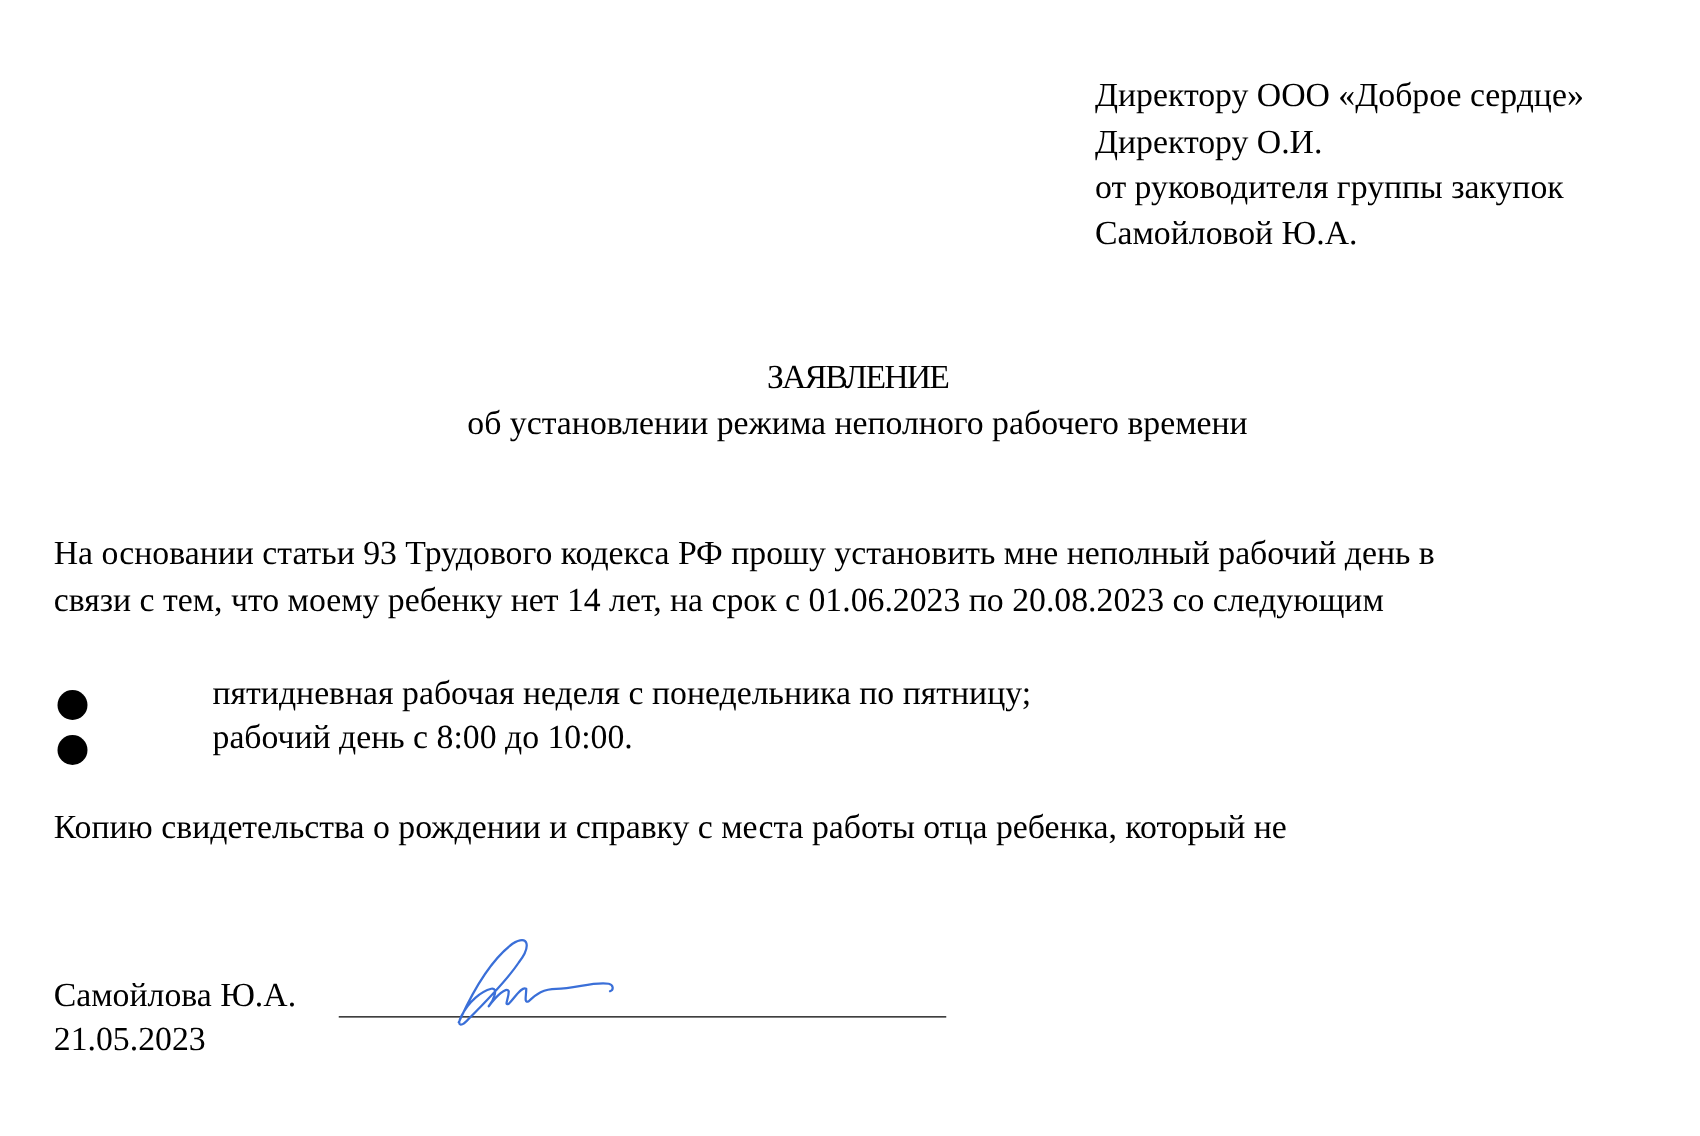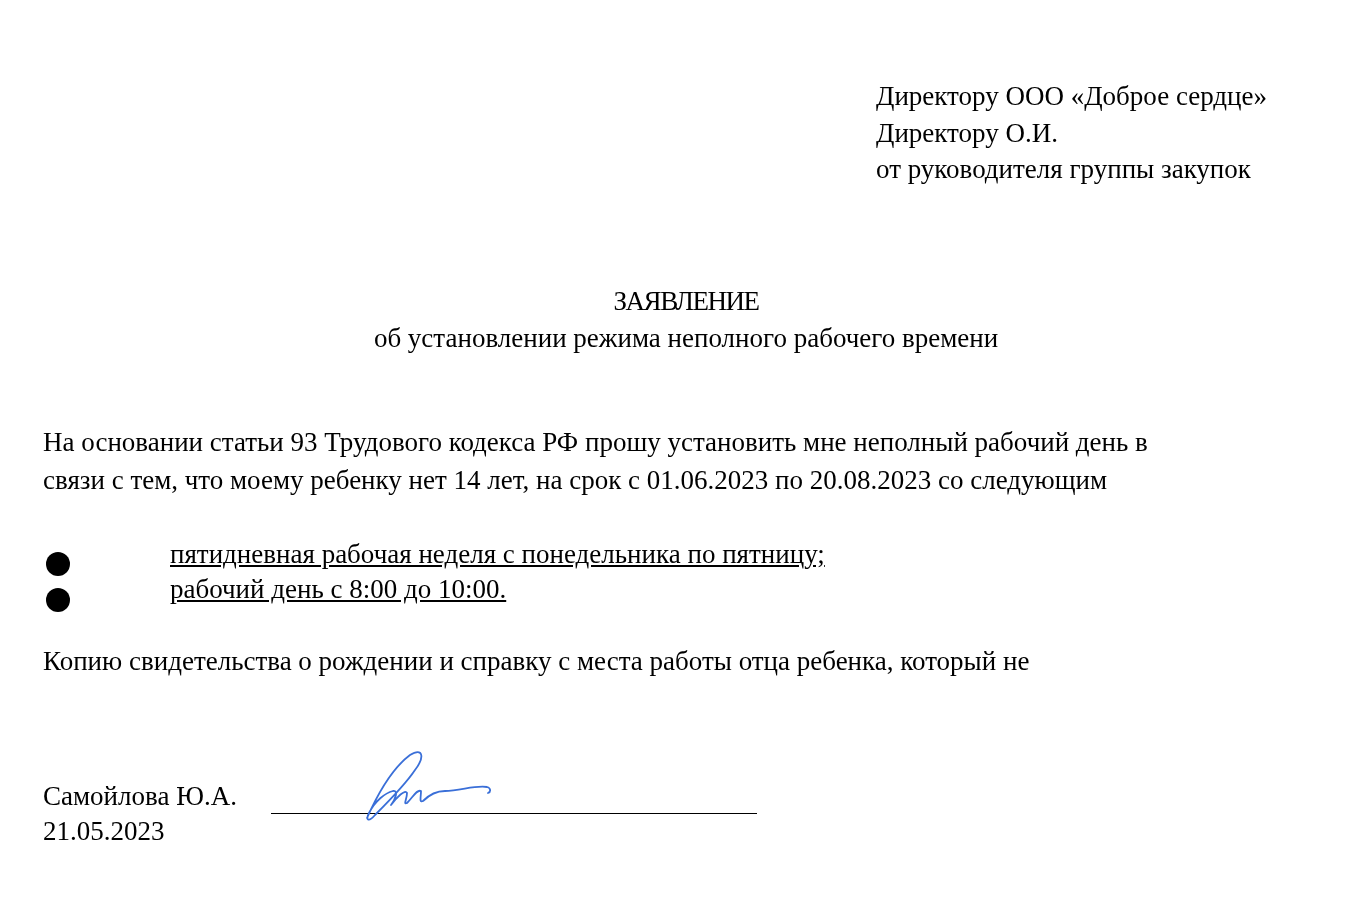--- a/index.html
+++ b/index.html
@@ -3,47 +3,48 @@
 <meta charset="utf-8">
 <style>
   html, body { margin: 0; padding: 0; background: #ffffff; }
   body {
     width: 1360px; height: 909px; position: relative; overflow: hidden;
     font-family: "Liberation Serif", "DejaVu Serif", serif;
     color: #000000;
     font-size: 27px;
   }
   .abs { position: absolute; white-space: nowrap; }
-  .addressee { left: 876px; top: 58px; line-height: 36.5px; margin-top: 20px; }
+  .addressee { left: 876px; top: 58px; line-height: 36.5px; }
   .addressee div { height: 36.5px; }
   .title { left: 0; width: 1372px; text-align: center; top: 283px; line-height: 37px; }
   .title div { height: 37px; }
   .title .head { letter-spacing: -1.5px; }
   .body-para { left: 43px; top: 424px; line-height: 37.5px; }
   .body-para div { height: 37.5px; }
-  .list-text { left: 170px; top: 537px; line-height: 35px; text-decoration: underline; }
+  .list-text { left: 170px; top: 537px; line-height: 35px; }
   .list-text div { height: 35px; }
   .bullet {
     position: absolute; width: 24px; height: 24px; border-radius: 50%;
     background: #000000;
   }
   .para2 { left: 43px; top: 643px; line-height: 36px; }
   .para2 div { height: 36px; text-align: center; }
   .sign-name { left: 43px; top: 781px; }
   .sign-date { left: 43px; top: 816px; }
   .sign-line { position: absolute; left: 271px; top: 813px; width: 486px; height: 0; border-top: 1.6px solid #000; }
   .signature { position: absolute; left: 355px; top: 745px; width: 150px; height: 85px; }
 </style>
 </head>
 <body>
 
 <div class="abs addressee">
   <div>Директору ООО «Доброе сердце»</div>
   <div>Директору О.И.</div>
   <div>от руководителя группы закупок</div>
+  <div>Самойловой Ю.А.</div>
 </div>
 
 <div class="abs title">
   <div class="head">ЗАЯВЛЕНИЕ</div>
   <div>об установлении режима неполного рабочего времени</div>
 </div>
 
 <div class="abs body-para">
   <div>На основании статьи 93 Трудового кодекса РФ прошу установить мне неполный рабочий день в</div>
   <div>связи с тем, что моему ребенку нет 14 лет, на срок с 01.06.2023 по 20.08.2023 со следующим</div>

